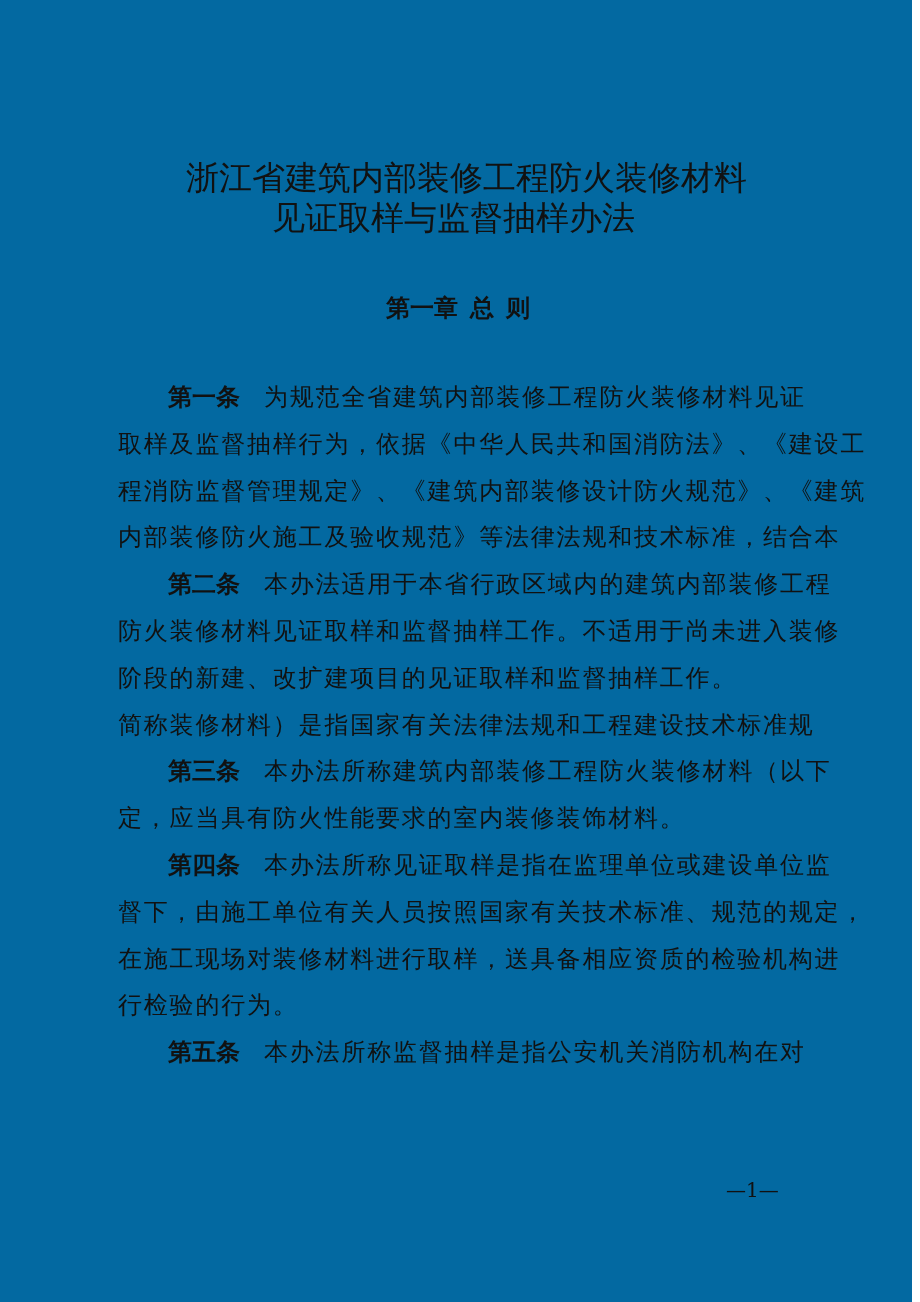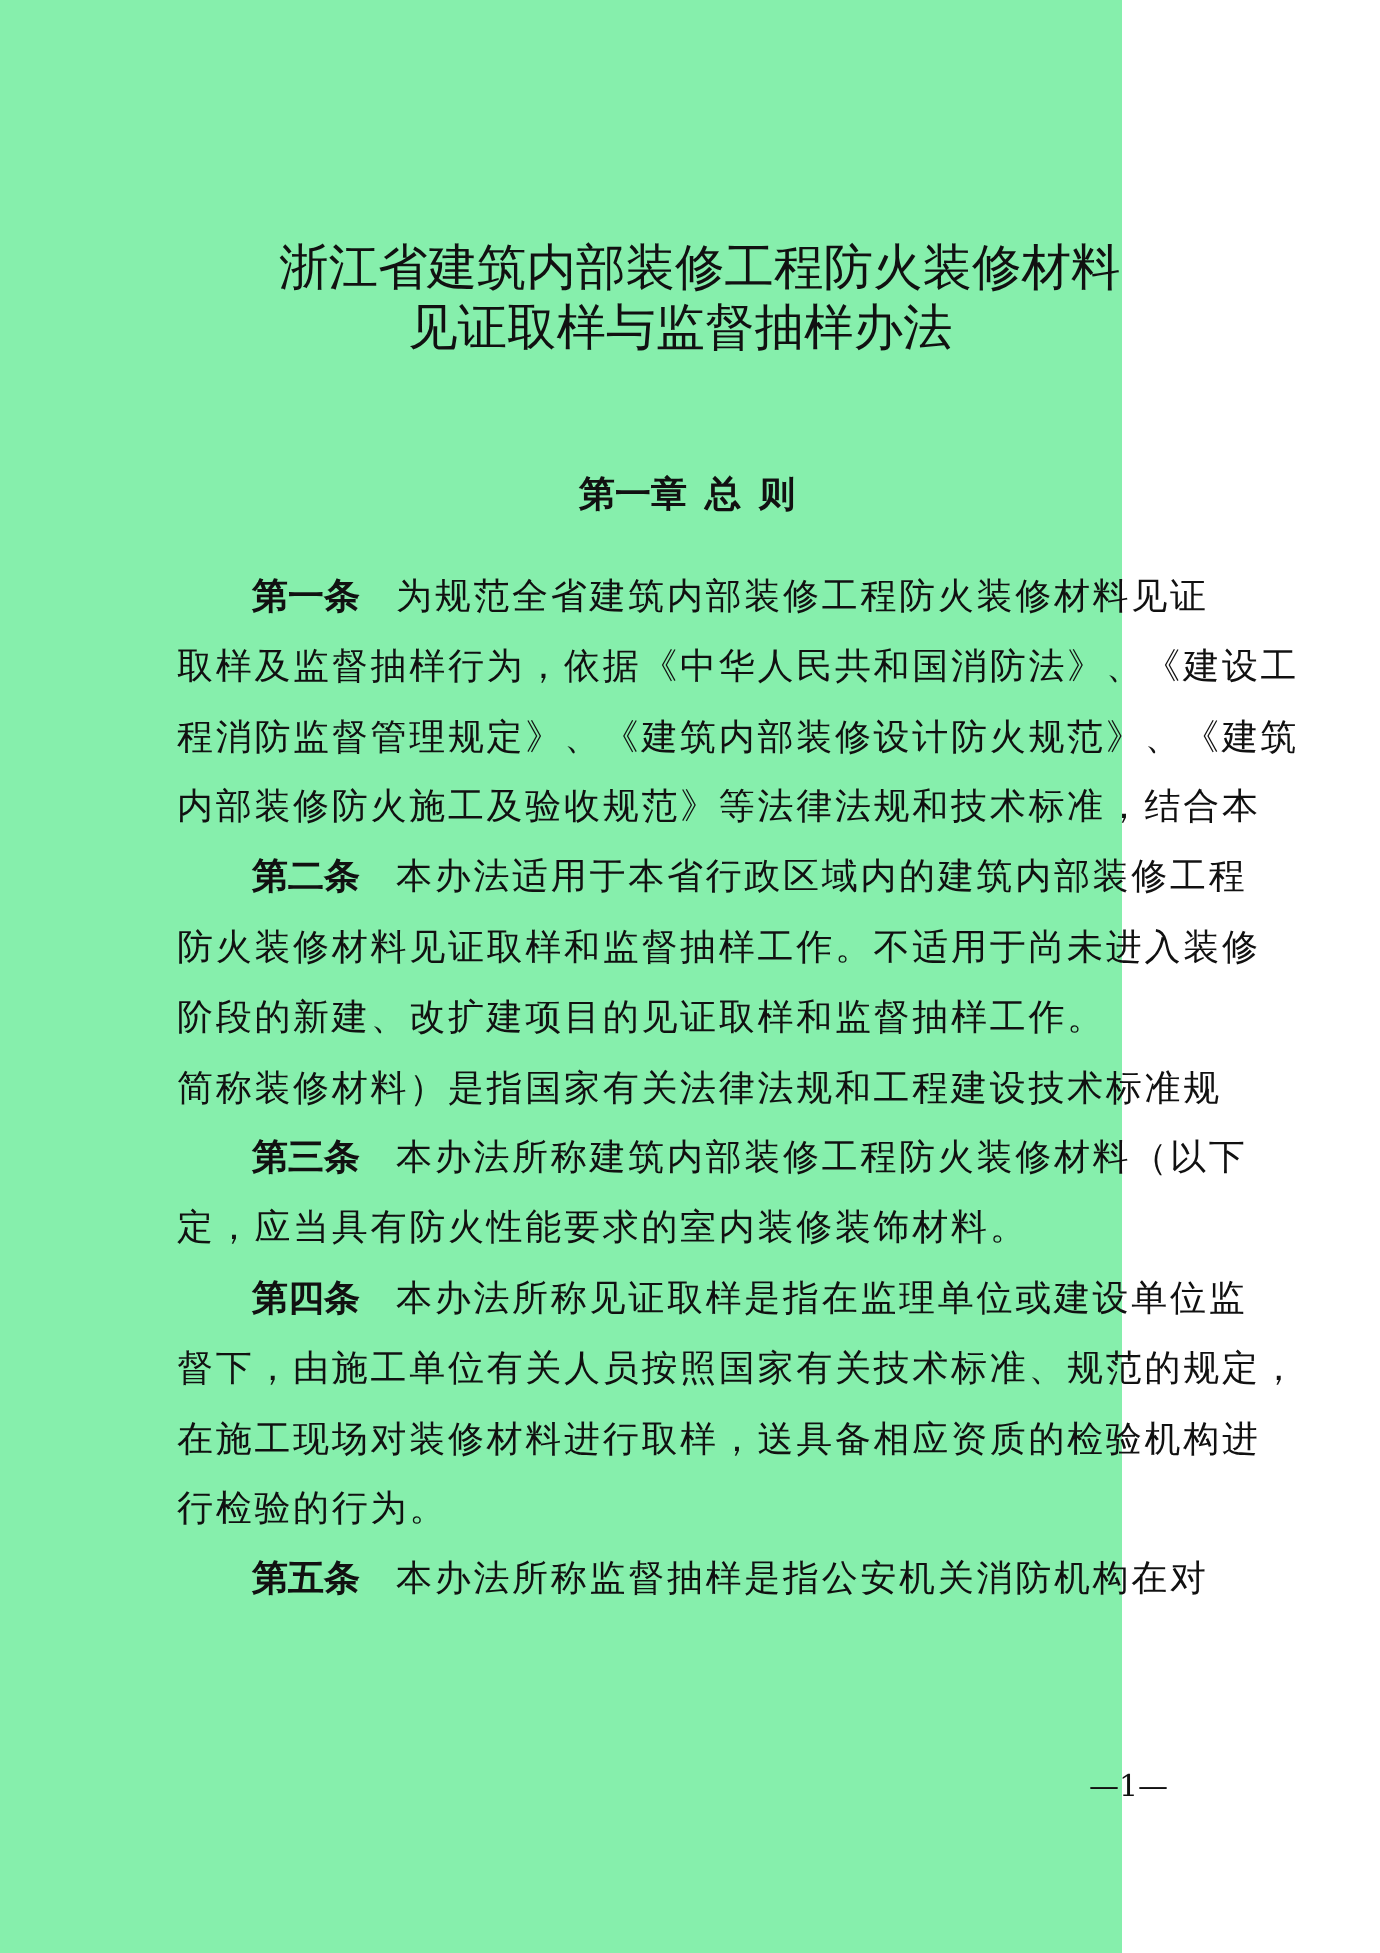--- a/index.html
+++ b/index.html
@@ -11,41 +11,41 @@
       width: 920px;
       height: 1302px;
       position: relative;
       overflow: hidden;
       color: #111111;
       font-family: "DejaVu Sans", "Liberation Sans", sans-serif;
     }
     .page {
       position: absolute;
       left: 0; top: 0;
-      width: 748px;
+      width: 912px;
       height: 1302px;
-      background: #86efac;
+      background: #0369a1;
     }
     .title {
       position: absolute;
       left: 0;
       width: 920px;
       font-size: 33px;
       font-weight: normal;
       letter-spacing: 0px;
       line-height: 40px;
       margin: 0;
       white-space: nowrap;
     }
     .title.l1 { top: 158px; left: 186px; width: auto; }
     .title.l2 { top: 198px; left: 272px; width: auto; }
 
     .chapter {
       position: absolute;
-      top: 313px;
+      top: 292px;
       left: 386px;
       font-size: 24px;
       font-weight: bold;
       line-height: 32px;
       white-space: nowrap;
       margin: 0;
     }
     .chapter span + span { margin-left: 12px; }
 
     .body-text {

